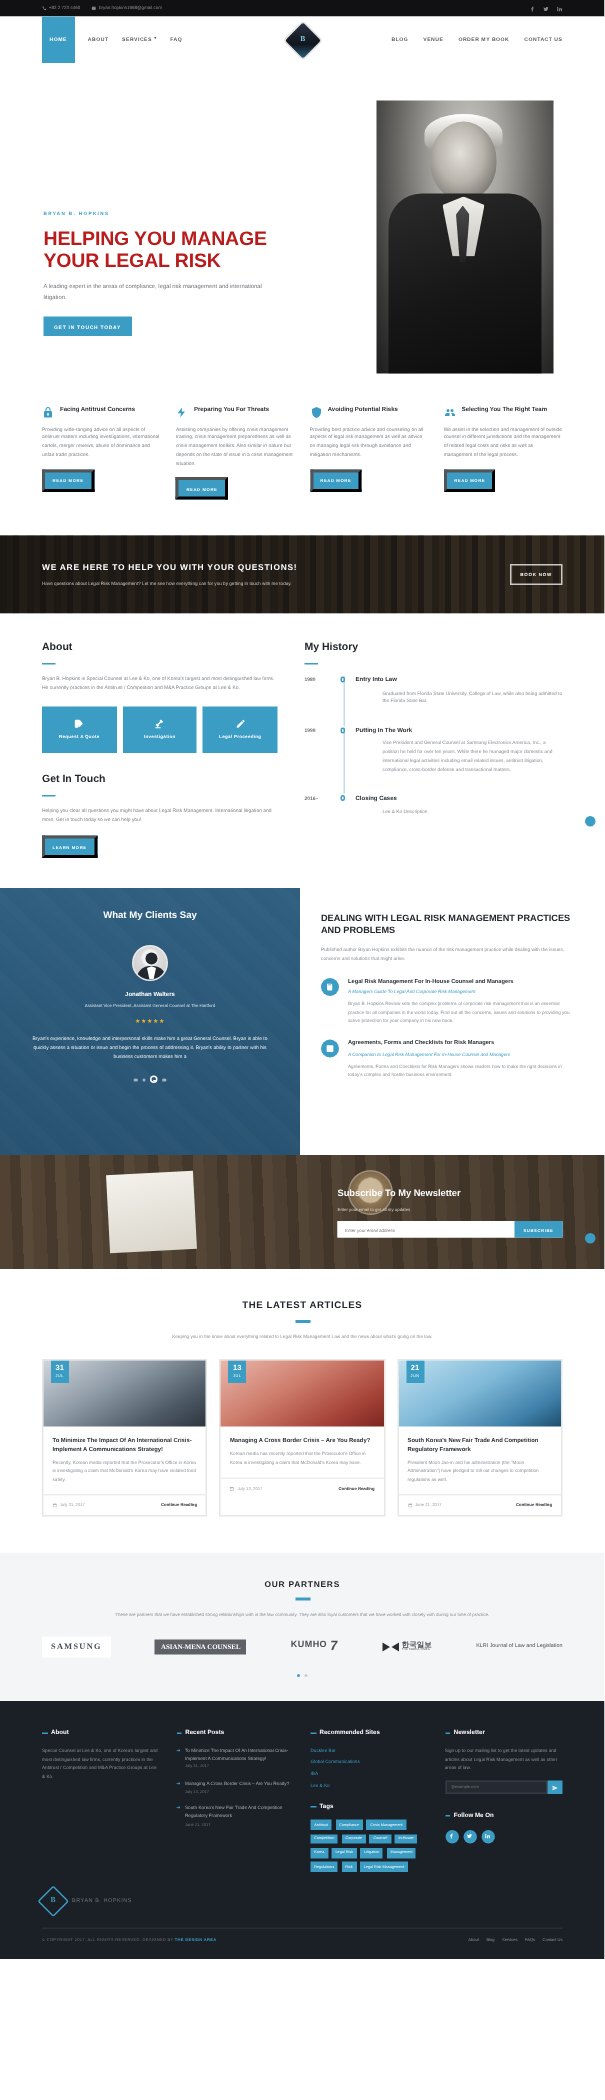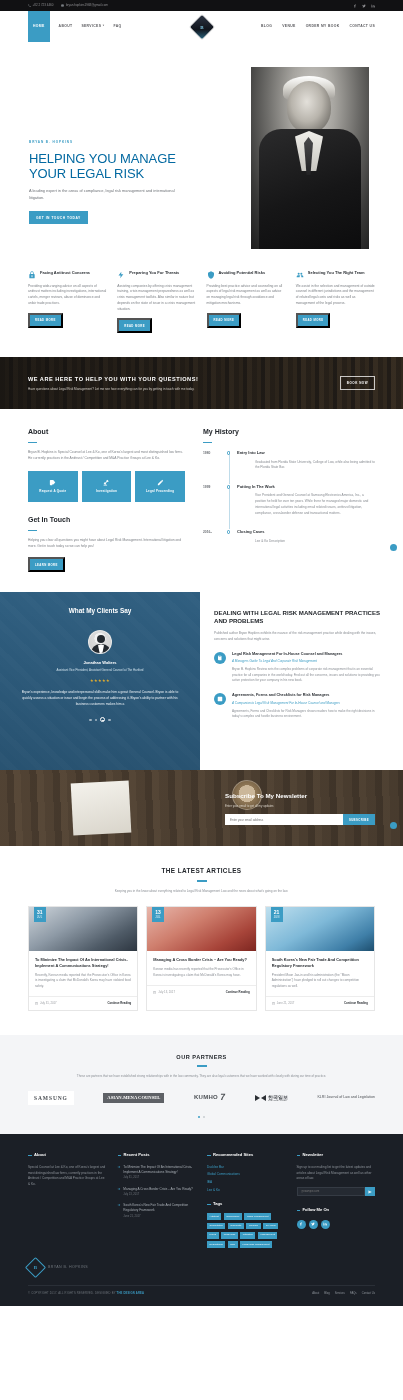--- a/index.html
+++ b/index.html
@@ -140,22 +140,22 @@
     font-size: 3.1px;
     letter-spacing: .9px;
     color: #3b9cc4;
     text-transform: uppercase;
     font-weight: bold;
     margin-bottom: 6px;
   }
   .hero-title {
     font-size: 13px;
     line-height: 1.18;
-    font-weight: normal;
-    color: #0369a1;
+    font-weight: bold;
+    color: #b91c1c;
     letter-spacing: -.1px;
     margin-bottom: 7px;
   }
   .hero-sub {
     font-size: 3.9px;
     color: #6e7277;
     line-height: 1.65;
     width: 152px;
     margin-bottom: 10px;
   }

